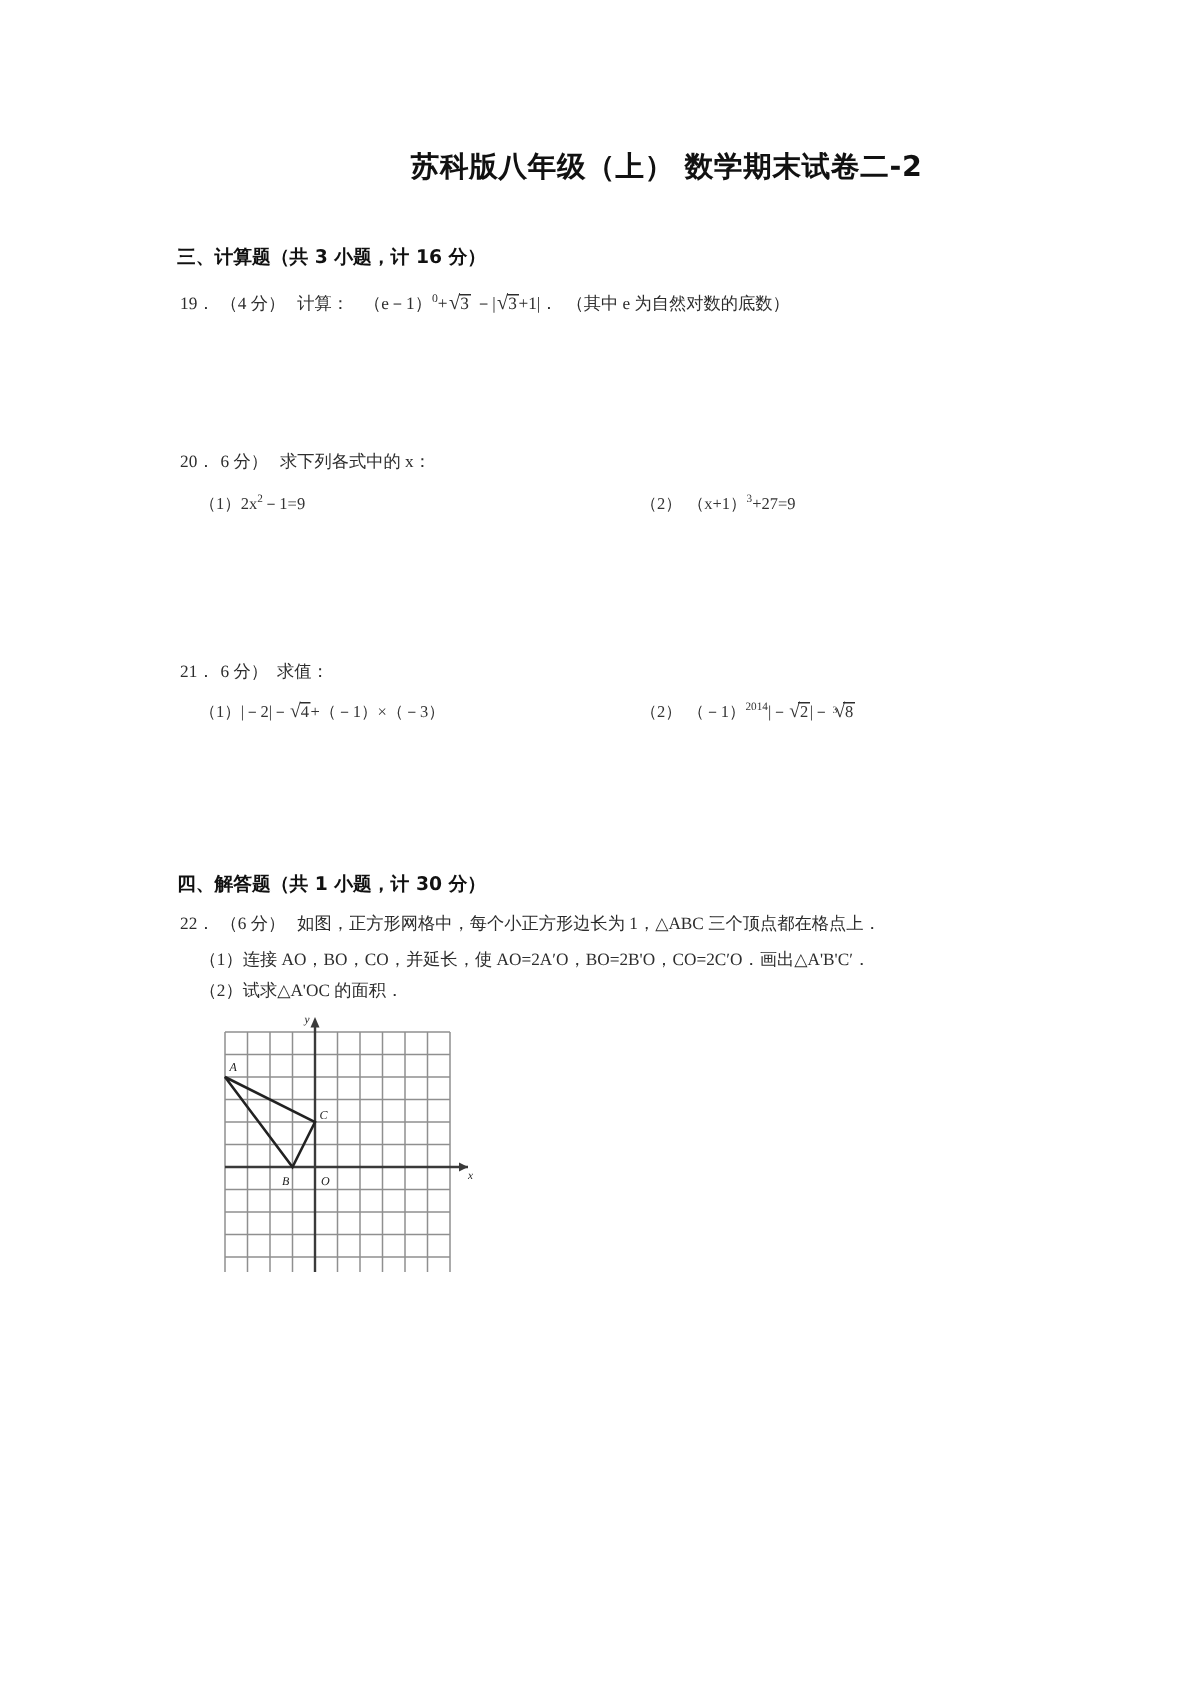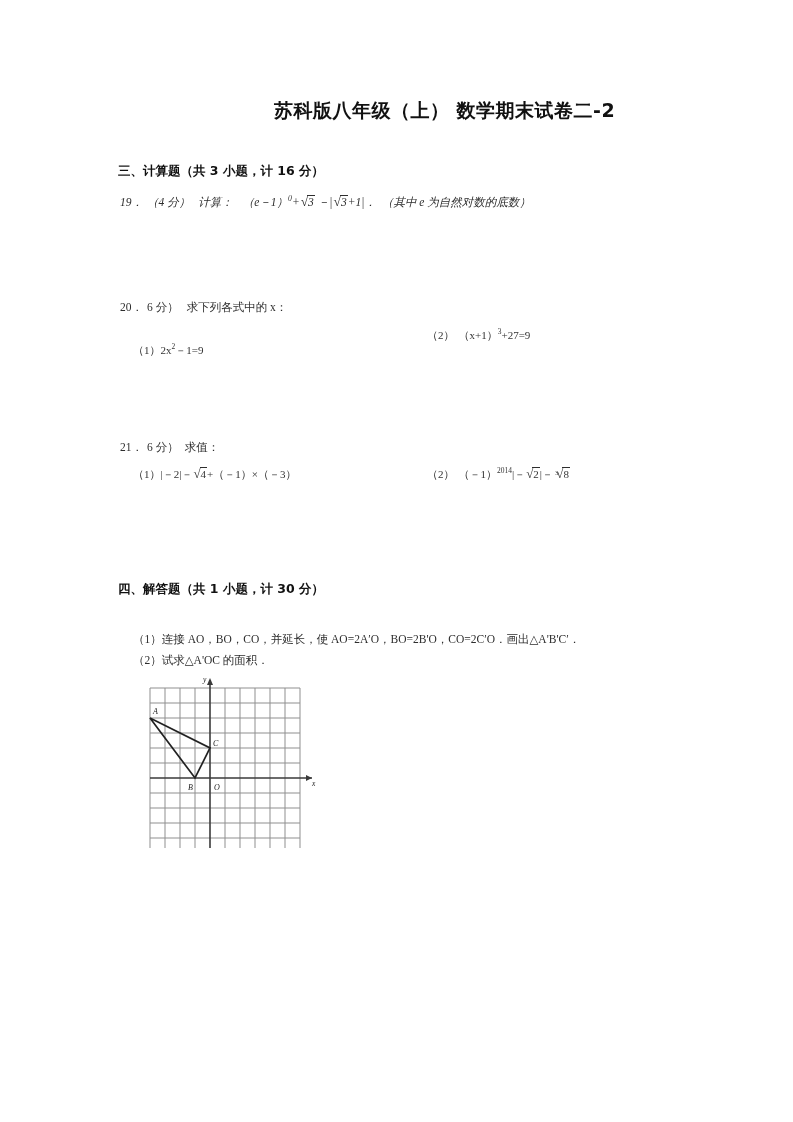--- a/index.html
+++ b/index.html
@@ -126,29 +126,29 @@
 </style>
 </head>
 <body>
 
 <div class="page">
 
   <div class="doc-title">苏科版八年级（上） 数学期末试卷二-2</div>
 
   <div class="section-head" style="top:163px;">三、计算题（共 3 小题，计 16 分）</div>
 
-  <div class="qline" style="top:194px;font-style:italic;">
+  <div class="qline" style="top:194px;">
     <span>19．</span><span style="display:inline-block;width:4px;"></span><span>（4 分）</span><span style="display:inline-block;width:8px;"></span><span>计算：</span><span style="display:inline-block;width:10px;"></span><span>（e－1）</span><sup>0</sup><span>+</span><span class="rad"><span class="sym">√</span><span class="arg">3</span></span><span style="display:inline-block;width:3px;"></span><span>－|</span><span class="rad"><span class="sym">√</span><span class="arg">3</span></span><span>+1|．</span><span style="display:inline-block;width:6px;"></span><span>（其中 e 为自然对数的底数）</span>
   </div>
 
   <div class="qline" style="top:300px;font-family:Liberation Serif, serif;">
     <span>20．</span><span style="display:inline-block;width:4px;"></span><span>6 分）</span><span style="display:inline-block;width:8px;"></span><span>求下列各式中的 x：</span>
   </div>
 
-  <div class="sub-left" style="top:328px;margin-top:15px;">
+  <div class="sub-left" style="top:328px;">
     <span>（1）</span><span>2x</span><sup>2</sup><span>－1=9</span>
   </div>
 
   <div class="sub-right" style="top:328px;">
     <span>（2）</span><span style="display:inline-block;width:4px;"></span><span>（x+1）</span><sup>3</sup><span>+27=9</span>
   </div>
 
   <div class="qline" style="top:440px;">
     <span>21．</span><span style="display:inline-block;width:4px;"></span><span>6 分）</span><span style="display:inline-block;width:6px;"></span><span>求值：</span>
   </div>
@@ -156,20 +156,23 @@
   <div class="sub-left" style="top:466px;">
     <span>（1）</span><span>|－2|－</span><span class="rad"><span class="sym">√</span><span class="arg">4</span></span><span>+（－1）×（－3）</span>
   </div>
 
   <div class="sub-right" style="top:466px;">
     <span>（2）</span><span style="display:inline-block;width:4px;"></span><span>（－1）</span><sup>2014</sup><span>|－</span><span class="rad"><span class="sym">√</span><span class="arg">2</span></span><span>|－</span><span class="rad3"><span class="idx">3</span><span class="sym">√</span><span class="arg">8</span></span>
   </div>
 
   <div class="section-head" style="top:581px;">四、解答题（共 1 小题，计 30 分）</div>
 
+  <div class="qline" style="top:608px;">
+    <span>22．</span><span style="display:inline-block;width:4px;"></span><span>（6 分）</span><span style="display:inline-block;width:8px;"></span><span>如图，正方形网格中，每个小正方形边长为 1，△ABC 三个顶点都在格点上．</span>
+  </div>
 
   <div class="ind1" style="top:632px;">（1）连接 AO，BO，CO，并延长，使 AO=2A′O，BO=2B'O，CO=2C′O．画出△A'B'C′．</div>
 
   <div class="ind1" style="top:653px;text-align:right;">（2）试求△A'OC 的面积．</div>
 
   <div class="figure-22">
     <svg width="185" height="182" viewBox="0 0 185 182">
 
       <g stroke="#8f8f8f" stroke-width="1">
 

